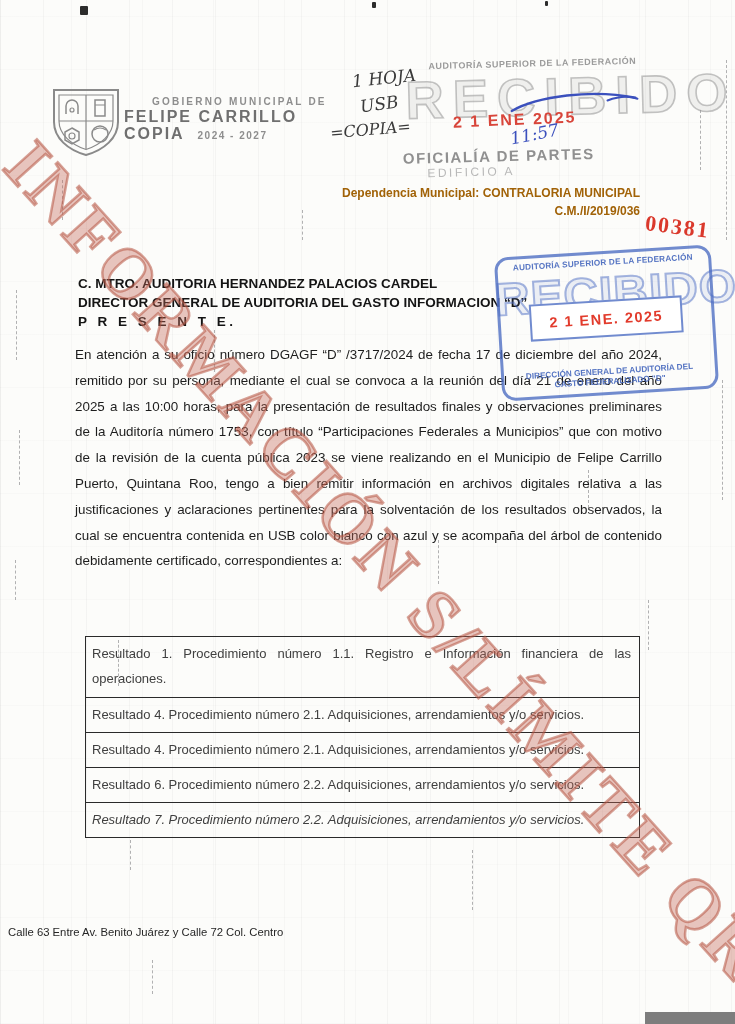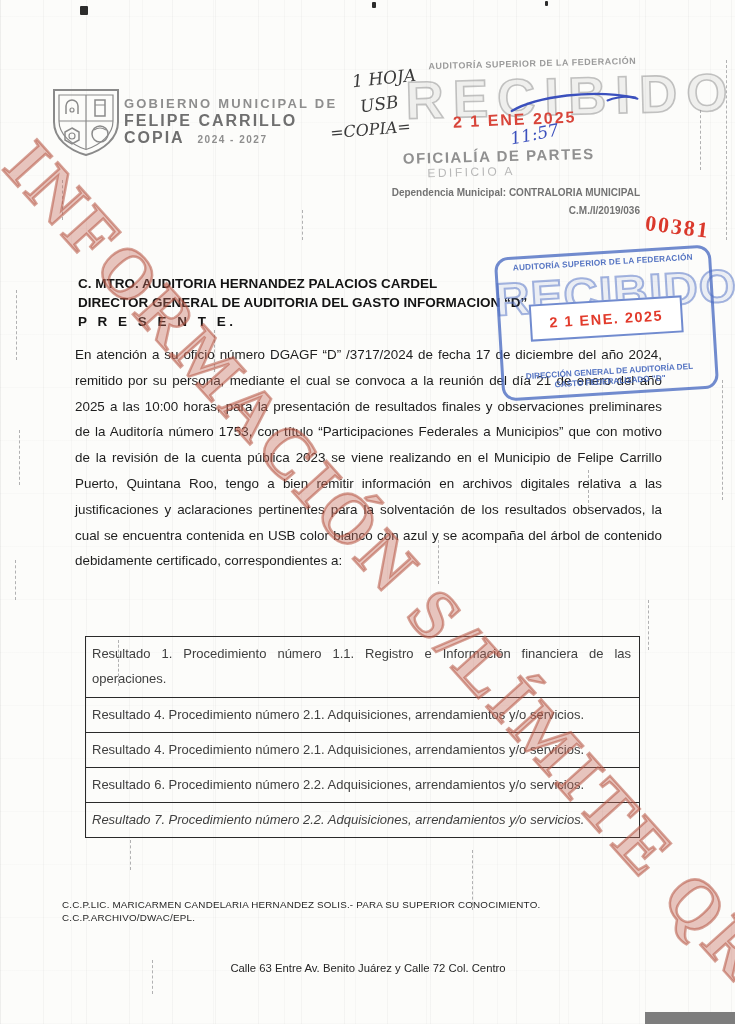--- a/index.html
+++ b/index.html
@@ -16,21 +16,21 @@
       repeating-linear-gradient(90deg, rgba(60,60,65,.045) 0 1px, transparent 1px 43px),
       repeating-linear-gradient(90deg, rgba(60,60,65,.03) 0 1px, transparent 1px 71px),
       repeating-linear-gradient(0deg, rgba(60,60,65,.02) 0 1px, transparent 1px 53px);
   }
   .streak { position:absolute; width:0; border-left:1px dashed rgba(55,55,60,.38); z-index:1; }
   .speck { position:absolute; background:#2c2c2c; z-index:2; border-radius:1px; }
 
   
   .logo { position:absolute; left:46px; top:86px; z-index:2; }
   .lh-text { position:absolute; left:124px; top:96px; z-index:2; color:#767676; }
-  .lh-small { font-size:13px; font-weight:bold; letter-spacing:2.2px; color:#8e8e8e; }
+  .lh-small { font-size:10px; font-weight:bold; letter-spacing:2.2px; color:#8e8e8e;margin-left:28px; }
   .lh-big { font-size:16px; font-weight:bold; letter-spacing:2px; color:#6f6f6f; line-height:15px; margin-top:2px;}
   .lh-years { font-size:10px; font-weight:bold; letter-spacing:1.5px; color:#8e8e8e; }
 
   
   .hand { position:absolute; z-index:3; font-family:"DejaVu Serif", serif; font-style:italic; color:#3a3a3a; }
   .hw1 { left:352px; top:68px; font-size:17px; transform:rotate(-6deg); }
   .hw2 { left:360px; top:94px; font-size:17px; transform:rotate(-8deg); }
   .hw3 { left:330px; top:120px; font-size:16px; transform:rotate(-5deg); }
   .hand-blue { color:#3b50bd; }
   .hw-time { left:510px; top:124px; font-size:17px; transform:rotate(-11deg); position:absolute; z-index:4;
@@ -45,21 +45,21 @@
     color:rgba(160,160,160,.14); -webkit-text-stroke:1.6px rgba(150,150,150,.55);
   }
   .sg-date { position:absolute; left:55px; top:52px; font-size:16px; font-weight:bold; letter-spacing:2px;
              color:#d8453a; transform:rotate(-1deg); z-index:2;}
   .sg-swoosh { position:absolute; left:110px; top:32px; z-index:2; }
   .sg-office { position:absolute; left:4px; top:88px; font-size:15px; font-weight:bold; letter-spacing:1.5px; color:#909090; }
   .sg-building { position:absolute; left:28px; top:105px; font-size:12px; letter-spacing:2.5px; color:#b8b8b8; }
 
   
   .reference { position:absolute; left:250px; top:184px; width:390px; text-align:right; z-index:2;
-               font-size:10px; font-weight:bold; line-height:18px; color:#737373; }
+               font-size:12px; font-weight:bold; line-height:18px; color:#a16207; }
 
   
   .folio { position:absolute; left:645px; top:214px; z-index:4; font-family:"Liberation Serif", serif;
            font-size:22px; font-weight:bold; letter-spacing:2px; color:#da392c; transform:rotate(7deg); }
 
   
   .stamp-blue { position:absolute; left:498px; top:251px; width:217px; height:144px; z-index:3;
                 transform:rotate(-3.5deg); border:3px solid rgba(77,110,195,.8); border-radius:14px; }
   .sb-org { margin-top:4px; text-align:center; font-size:8.2px; font-weight:bold; letter-spacing:.2px; color:rgba(72,105,190,.92); }
   .sb-recibido { position:absolute; left:0; top:12px; width:100%; text-align:center;
@@ -84,21 +84,21 @@
   
   .results-table { position:absolute; left:85px; top:636px; width:555px; z-index:2; border:1px solid #2a2a2a; }
   .result-row { border-bottom:1px solid #2a2a2a; font-size:13px; color:#404040;
                 padding:4px 8px 5px 6px; line-height:25px; text-align:justify; }
   .result-row:last-child { border-bottom:none;font-style:italic; }
   .row-tall { height:61px; }
 
   
   .ccp { position:absolute; left:62px; top:898px; z-index:2; font-size:9.8px; line-height:13px; color:#262626;
          letter-spacing:.2px; }
-  .address { position:absolute; left:8px; top:960px; width:720px; text-align:center; z-index:2;
+  .address { position:absolute; left:8px; top:924px; width:720px; text-align:left; z-index:2;
              font-size:11.3px; line-height:17px; color:#262626; }
 
   
   .watermark { position:absolute; left:48px; top:126px; z-index:6; pointer-events:none;
                transform:rotate(48deg); transform-origin:0 0; white-space:nowrap;
                font-family:"Liberation Serif", serif; font-weight:bold; font-size:70px; letter-spacing:5px;
                color:rgba(198,106,90,.38); -webkit-text-stroke:2.5px rgba(183,85,68,.55); }
 
   
   .corner-block { position:absolute; right:0; bottom:0; width:90px; height:12px; background:#7d7d7d; z-index:7; }
@@ -201,24 +201,20 @@
   <div class="body-par">En atención a su oficio número DGAGF “D” /3717/2024  de fecha  17 de diciembre del año 2024, remitido por su persona, mediante el cual se convoca a la reunión del día 21 de enero del año 2025 a las 10:00 horas, para la presentación de resultados finales y observaciones preliminares de la Auditoría número 1753, con título “Participaciones Federales a Municipios” que con motivo de la revisión de la cuenta pública 2023 se viene realizando en el Municipio de Felipe Carrillo Puerto, Quintana Roo, tengo a bien remitir información en archivos digitales relativa a las justificaciones y aclaraciones pertinentes para la solventación de los resultados observados, la cual se encuentra contenida en USB color blanco con azul y se acompaña del árbol de contenido debidamente certificado, correspondientes a:</div>
 
   <div class="results-table">
     <div class="result-row row-tall">Resultado 1. Procedimiento número 1.1. Registro e Información financiera de las operaciones.</div>
     <div class="result-row">Resultado 4. Procedimiento número 2.1. Adquisiciones, arrendamientos y/o servicios.</div>
     <div class="result-row">Resultado 4. Procedimiento número 2.1. Adquisiciones, arrendamientos y/o servicios.</div>
     <div class="result-row">Resultado 6. Procedimiento número 2.2. Adquisiciones, arrendamientos y/o servicios.</div>
     <div class="result-row">Resultado 7. Procedimiento número 2.2. Adquisiciones, arrendamientos y/o servicios.</div>
   </div>
 
-  <div class="ccp">
-    <div>C.C.P.LIC. MARICARMEN CANDELARIA HERNANDEZ SOLIS.- PARA SU SUPERIOR CONOCIMIENTO.</div>
-    <div>C.C.P.ARCHIVO/DWAC/EPL.</div>
-  </div>
   <div class="address">
     <div>Calle 63 Entre Av. Benito Juárez y Calle 72 Col. Centro</div>
   </div>
 
   <div class="watermark">INFORMACIÓN S/LÍMITE QROO</div>
 
   <div class="corner-block"></div>
 
 </div>
 

